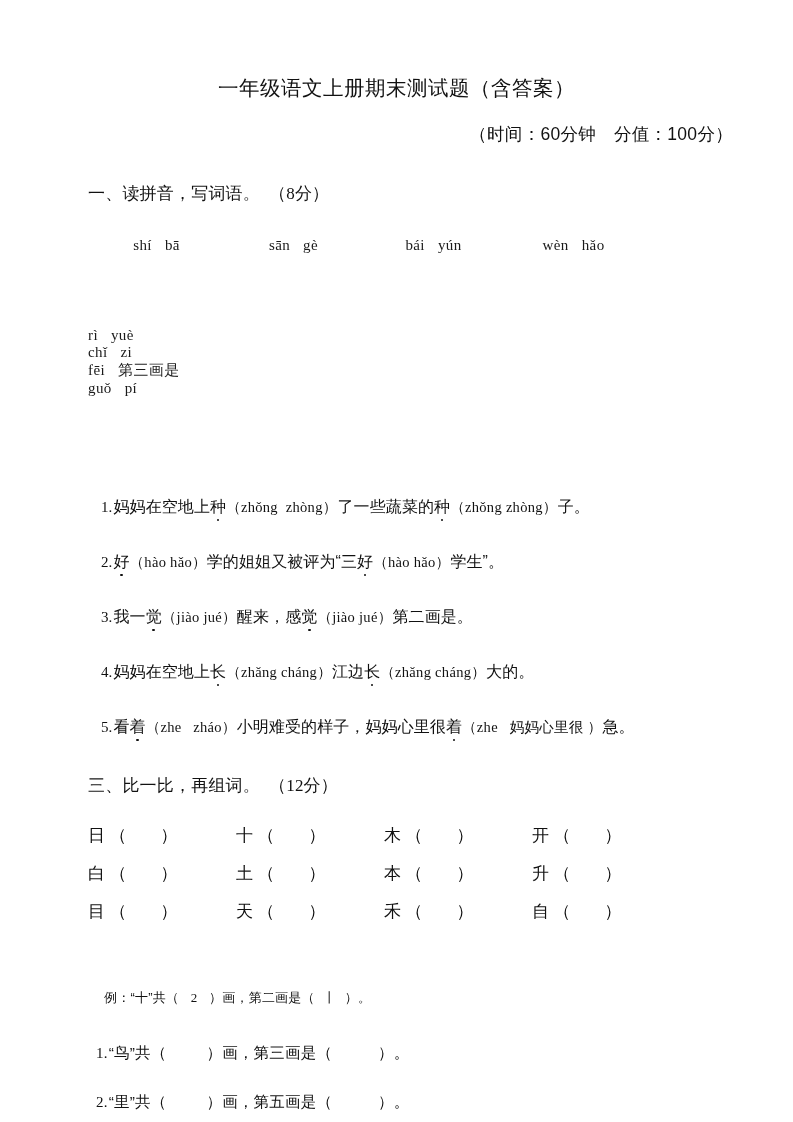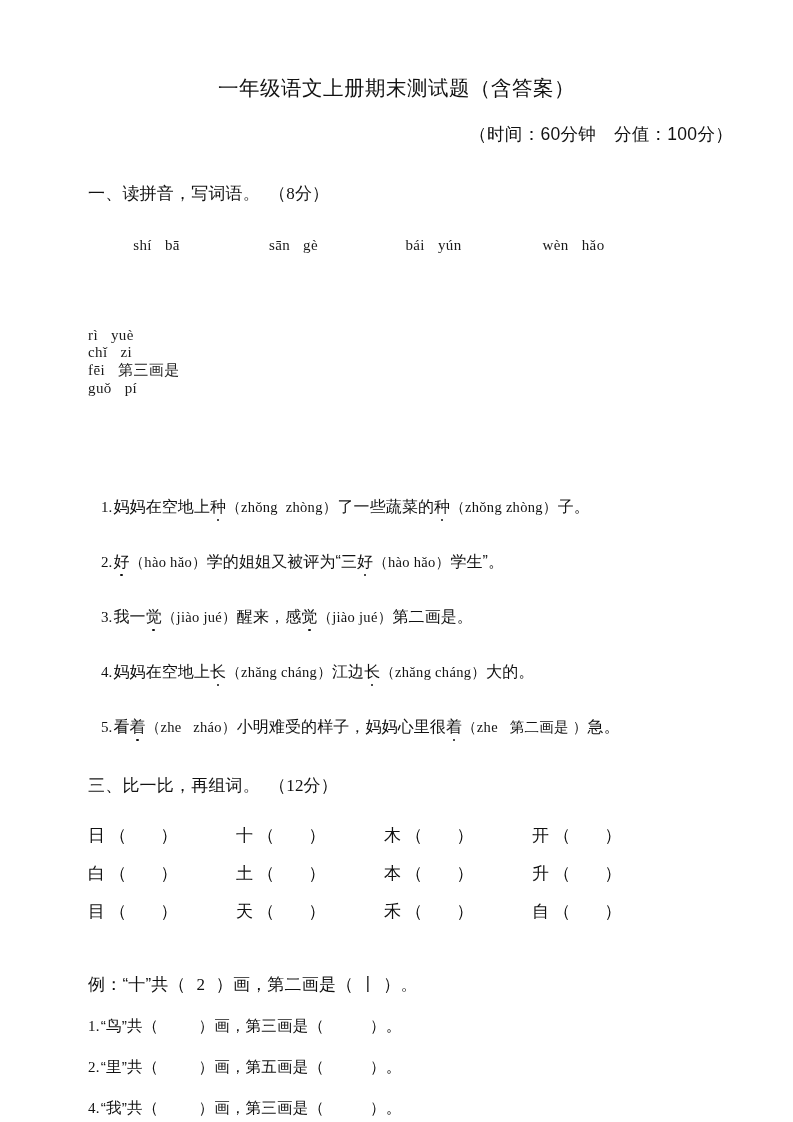--- a/index.html
+++ b/index.html
@@ -136,35 +136,35 @@
     flex: 0 0 auto;
     letter-spacing: 0.5px;
   }
   .zu-char { padding-right: 4px; }
   .zu-paren { letter-spacing: 0px; }
   .blank-sm { display: inline-block; width: 34px; }
 
   
   #sec4 { padding-top: 30px; }
   .example-line {
-    font-size: 17px;
-    margin: 0;
+    font-size: 13px;
+    margin: 16px;
     padding-top: 20px;
     white-space: nowrap;
     letter-spacing: 0.2px;
   }
   .ans {
     font-family: "Liberation Serif", "DejaVu Serif", serif;
     display: inline-block;
     text-align: center;
     min-width: 30px;
   }
   .stroke-line {
     font-size: 15.5px;
-    margin: 0;
+    margin: 8px;
     padding-top: 20px;
     white-space: nowrap;
     letter-spacing: 0.2px;
   }
   .blank-md { display: inline-block; width: 40px; }
   .blank-lg { display: inline-block; width: 46px; }
 </style>
 </head>
 <body>
 
@@ -192,21 +192,21 @@
       <span class="pinyin-cell"><span class="py-word">guǒ</span><span class="pinyin-gap"></span><span class="py-word">pí</span></span>
     </div>
   </div>
 
   <div class="section" id="sec2">
     <div id="sec2-questions">
         <p class="q-line"><span class="q-num">1.</span><span>妈妈在空地上</span><span class="dot">种</span><span class="py-opt">（zhǒng  zhòng）</span><span>了一些蔬菜的</span><span class="dot">种</span><span class="py-opt">（zhǒng zhòng）</span><span>子。</span></p>
         <p class="q-line"><span class="q-num">2.</span><span class="dot">好</span><span class="py-opt">（hào hǎo）</span><span>学的姐姐又被评为“三</span><span class="dot">好</span><span class="py-opt">（hào hǎo）</span><span>学生”。</span></p>
         <p class="q-line"><span class="q-num">3.</span><span>我一</span><span class="dot">觉</span><span class="py-opt">（jiào jué）</span><span>醒来，感</span><span class="dot">觉</span><span class="py-opt">（jiào jué）</span><span>第二画是。</span></p>
         <p class="q-line"><span class="q-num">4.</span><span>妈妈在空地上</span><span class="dot">长</span><span class="py-opt">（zhǎng cháng）</span><span>江边</span><span class="dot">长</span><span class="py-opt">（zhǎng cháng）</span><span>大的。</span></p>
-        <p class="q-line"><span class="q-num">5.</span><span>看</span><span class="dot">着</span><span class="py-opt">（zhe   zháo）</span><span>小明难受的样子，妈妈心里很</span><span class="dot">着</span><span class="py-opt">（zhe   第二画是 ）</span><span>急。</span></p>
+        <p class="q-line"><span class="q-num">5.</span><span>看</span><span class="dot">着</span><span class="py-opt">（zhe   zháo）</span><span>小明难受的样子，妈妈心里很</span><span class="dot">着</span><span class="py-opt">（zhe   妈妈心里很 ）</span><span>急。</span></p>
       </div>
   </div>
 
   <div class="section" id="sec3">
     <p class="section-heading">
       <span>三、比一比，再组词。</span><span class="score">（12分）</span>
     </p>
     <div class="zu-grid" id="sec3-grid">
         <div class="zu-row"><span class="zu-cell"><span class="zu-char">日</span><span class="zu-paren">（</span><span class="blank-sm"></span><span class="zu-paren">）</span></span><span class="zu-cell"><span class="zu-char">十</span><span class="zu-paren">（</span><span class="blank-sm"></span><span class="zu-paren">）</span></span><span class="zu-cell"><span class="zu-char">木</span><span class="zu-paren">（</span><span class="blank-sm"></span><span class="zu-paren">）</span></span><span class="zu-cell"><span class="zu-char">开</span><span class="zu-paren">（</span><span class="blank-sm"></span><span class="zu-paren">）</span></span></div>
         <div class="zu-row"><span class="zu-cell"><span class="zu-char">白</span><span class="zu-paren">（</span><span class="blank-sm"></span><span class="zu-paren">）</span></span><span class="zu-cell"><span class="zu-char">土</span><span class="zu-paren">（</span><span class="blank-sm"></span><span class="zu-paren">）</span></span><span class="zu-cell"><span class="zu-char">本</span><span class="zu-paren">（</span><span class="blank-sm"></span><span class="zu-paren">）</span></span><span class="zu-cell"><span class="zu-char">升</span><span class="zu-paren">（</span><span class="blank-sm"></span><span class="zu-paren">）</span></span></div>

